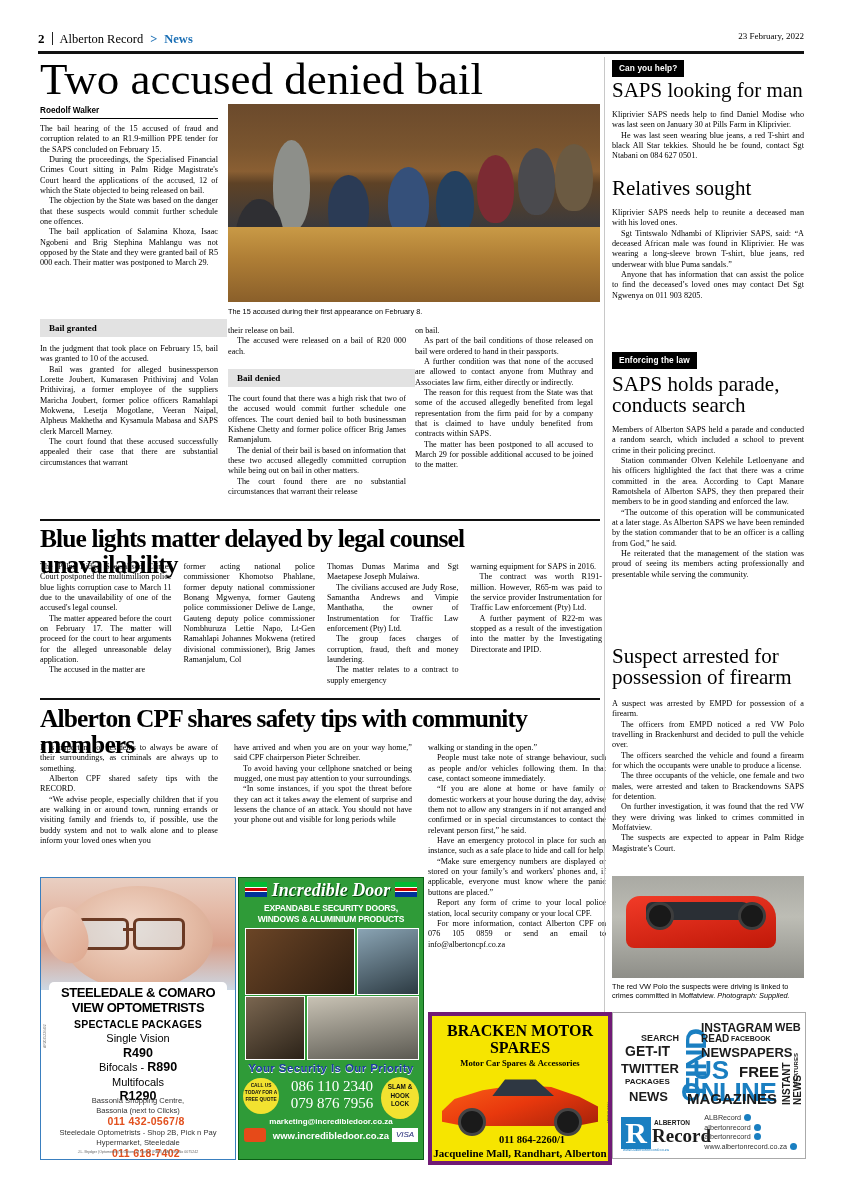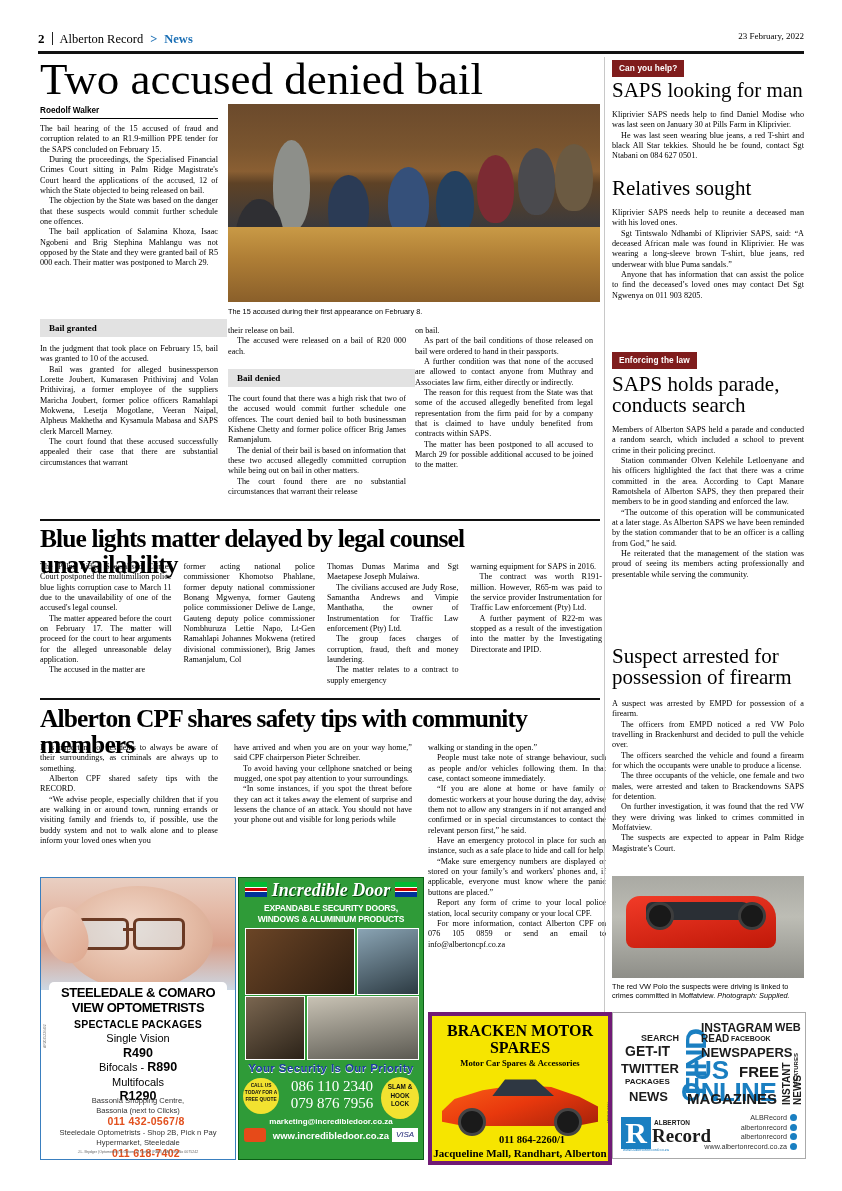--- a/index.html
+++ b/index.html
@@ -14,21 +14,21 @@
   .mh-title{font-size:12.5px;}
   .mh-gt{color:#1a6fb5;font-weight:bold;}
   .mh-section{color:#1a6fb5;font-weight:bold;}
   .mh-date{position:absolute;right:0;top:1px;font-size:9px;font-family:"Liberation Serif",serif;}
   .mh-bar{position:absolute;left:38px;top:51px;width:766px;height:2.6px;background:#111;}
 
   
   .col-text{font-size:8.2px;line-height:10.35px;text-align:justify;}
   .col-text p{margin:0;text-indent:9px;}
   .col-text p.first{text-indent:0;}
-  .kicker{color:#fff;background:#7f1d1d;font-family:"Liberation Sans",sans-serif;
+  .kicker{color:#fff;background:#000000;font-family:"Liberation Sans",sans-serif;
           font-weight:bold;font-size:8.3px;letter-spacing:.1px;padding:3px 7px 4px 7px;display:inline-block;}
   .headline-serif{font-family:"Liberation Serif",serif;font-weight:normal;line-height:1.0;}
   .headline-sans{font-family:Liberation Serif, serif;font-weight:bold;line-height:1.0;letter-spacing:-.9px;}
   .byline{font-family:"Liberation Sans",sans-serif;font-weight:bold;font-size:8.2px;}
   .byline-rule{border-bottom:1px solid #000;margin-top:3px;margin-bottom:5px;}
   .subhead{background:#e2e2e2;font-family:"Liberation Serif",serif;font-weight:bold;font-size:9px;padding:4px 0 4px 9px;}
   .caption{font-family:"Liberation Sans",sans-serif;font-size:7.3px;line-height:9px;}
   .caption i{font-style:italic;}
   .hrule{background:#111;}
 
@@ -156,21 +156,21 @@
   #ad-record .cloud{position:absolute;left:6px;top:4px;width:180px;height:96px;font-family:"Liberation Sans",sans-serif;color:#1b1b1b;}
   #ad-record .w{position:absolute;font-weight:bold;}
   #ad-record .blue{color:#1a7fc1;}
   #ad-record .vert{transform:rotate(-90deg);transform-origin:left top;}
   #ad-record .logo{position:absolute;left:8px;top:104px;width:104px;height:34px;}
   #ad-record .logo .R{position:absolute;left:0;top:0;width:30px;height:32px;background:#1a7fc1;color:#fff;
      font-family:"Liberation Serif",serif;font-weight:bold;font-size:30px;line-height:31px;text-align:center;}
   #ad-record .logo .alb{position:absolute;left:33px;top:2px;font-family:"Liberation Sans",sans-serif;font-weight:bold;font-size:6.5px;color:#1b1b1b;}
   #ad-record .logo .rec{position:absolute;left:31px;top:8px;font-family:"Liberation Serif",serif;font-weight:bold;font-size:19px;color:#1b1b1b;}
   #ad-record .logo .url{position:absolute;left:2px;top:30px;font-family:"Liberation Sans",sans-serif;font-size:4px;color:#1a7fc1;}
-  #ad-record .handles{position:absolute;right:8px;top:100px;text-align:right;font-family:"Liberation Sans",sans-serif;font-size:7.2px;line-height:9.6px;color:#333;}
+  #ad-record .handles{position:absolute;right:8px;top:100px;text-align:left;font-family:"Liberation Sans",sans-serif;font-size:7.2px;line-height:9.6px;color:#333;}
   #ad-record .dot{display:inline-block;width:7px;height:7px;border-radius:50%;background:#1a7fc1;margin-left:3px;vertical-align:-1px;}
 
   
   .courtroom{position:absolute;inset:0;background:
      linear-gradient(180deg,#6b4a2c 0%,#7a552f 22%,#8a5f33 34%,#5e4226 40%,#3b3a3c 62%,#9a6a2e 72%,#c08a3a 86%,#5a5a5c 100%);}
   .courtroom .bench{position:absolute;left:0;bottom:0;width:100%;height:38%;
      background:linear-gradient(180deg,#c99a46 0%,#b07f36 40%,#8a5f2a 100%);}
   .courtroom .ppl{position:absolute;border-radius:50% 50% 45% 45%;background:#3f3f46;}
   .vwphoto{position:absolute;inset:0;background:linear-gradient(180deg,#a9a9a3 0%,#bdbdb5 40%,#8e8e88 100%);}
   .vwphoto .car{position:absolute;left:14px;top:20px;width:150px;height:52px;background:linear-gradient(170deg,#f23b28,#c01808);
@@ -278,21 +278,21 @@
 
   <div id="s3-headline" class="headline-sans">Alberton CPF shares safety tips with community members</div>
   <div id="s3-cols">
     <div class="col-text">
         <p class="first">It is important for residents to always be aware of their surroundings, as criminals are always up to something.</p>
         <p>Alberton CPF shared safety tips with the RECORD.</p>
         <p>“We advise people, especially children that if you are walking in or around town, running errands or visiting family and friends to, if possible, use the buddy system and not to walk alone and to please inform your loved ones when you</p>
       </div>
     <div class="col-text">
         <p class="first">have arrived and when you are on your way home,” said CPF chairperson Pieter Schreiber.</p>
-        <p>To avoid having your cellphone snatched or being mugged, one spot pay attention to your surroundings.</p>
+        <p>To avoid having your cellphone snatched or being mugged, one must pay attention to your surroundings.</p>
         <p>“In some instances, if you spot the threat before they can act it takes away the element of surprise and lessens the chance of an attack. You should not have your phone out and visible for long periods while</p>
       </div>
     <div class="col-text">
         <p class="first">walking or standing in the open.”</p>
         <p>People must take note of strange behaviour, such as people and/or vehicles following them. In that case, contact someone immediately.</p>
         <p>“If you are alone at home or have family or domestic workers at your house during the day, advise them not to allow any strangers in if not arranged and confirmed or in special circumstances to contact the relevant person first,” he said.</p>
         <p>Have an emergency protocol in place for such an instance, such as a safe place to hide and call for help.</p>
         <p>“Make sure emergency numbers are displayed or stored on your family’s and workers' phones and, if applicable, everyone must know where the panic buttons are placed.”</p>
         <p>Report any form of crime to your local police station, local security company or your local CPF.</p>
         <p>For more information, contact Alberton CPF on 076 105 0859 or send an email to info@albertoncpf.co.za</p>

